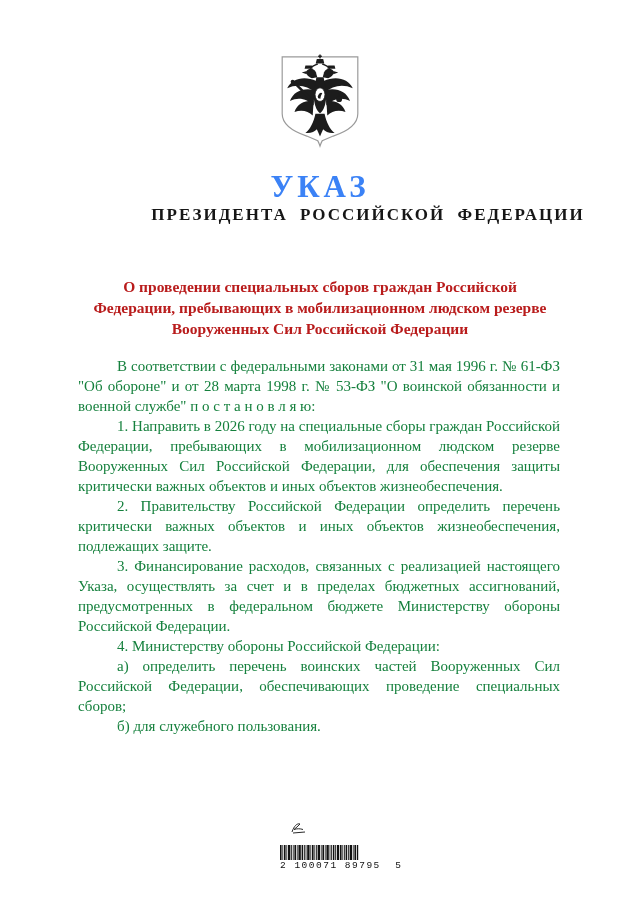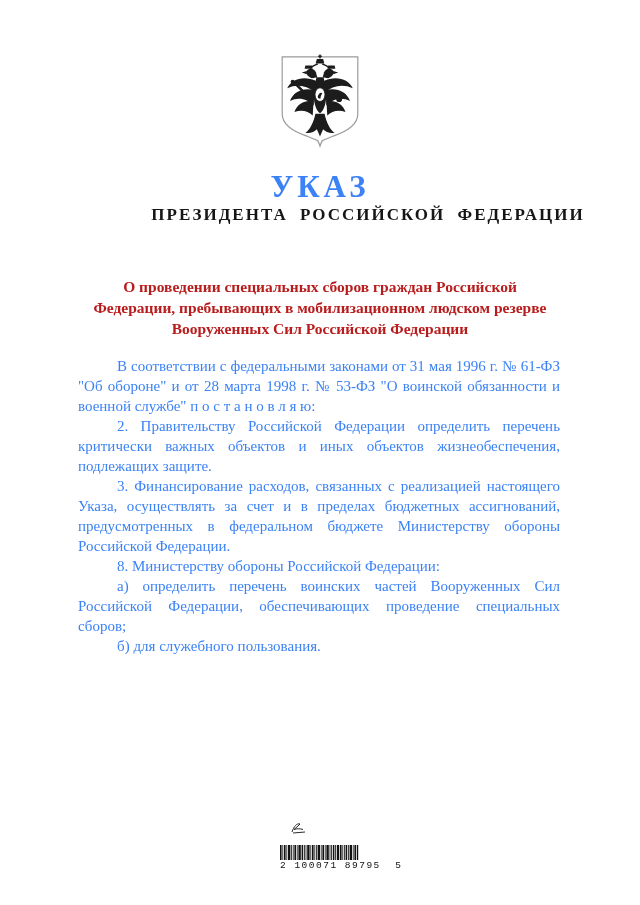--- a/index.html
+++ b/index.html
@@ -59,21 +59,21 @@
     color: #b91c1c;
   }
   .doc-body {
     position: absolute;
     top: 356px;
     left: 78px;
     width: 482px;
     font-size: 15px;
     line-height: 20px;
     text-align: justify;
-    color: #3b82f6;
+    color: #15803d;
   }
   .doc-body p {
     margin: 0;
     padding: 0;
     text-indent: 39px;
     text-align: justify;
     text-align-last: left;
   }
   .footer-mark {
     position: absolute;
@@ -138,23 +138,24 @@
     </svg>
   </div>
 
   <div class="doc-title">УКАЗ</div>
   <div class="doc-subtitle">ПРЕЗИДЕНТА РОССИЙСКОЙ ФЕДЕРАЦИИ</div>
 
   <div class="doc-subject">О проведении специальных сборов граждан Российской Федерации, пребывающих в мобилизационном людском резерве Вооруженных Сил Российской Федерации</div>
 
   <div class="doc-body">
     <p>В соответствии с федеральными законами от 31 мая 1996 г. № 61-ФЗ "Об обороне" и от 28 марта 1998 г. № 53-ФЗ "О воинской обязанности и военной службе" п о с т а н о в л я ю:</p>
+    <p>1. Направить в 2026 году на специальные сборы граждан Российской Федерации, пребывающих в мобилизационном людском резерве Вооруженных Сил Российской Федерации, для обеспечения защиты критически важных объектов и иных объектов жизнеобеспечения.</p>
     <p>2. Правительству Российской Федерации определить перечень критически важных объектов и иных объектов жизнеобеспечения, подлежащих защите.</p>
     <p>3. Финансирование расходов, связанных с реализацией настоящего Указа, осуществлять за счет и в пределах бюджетных ассигнований, предусмотренных в федеральном бюджете Министерству обороны Российской Федерации.</p>
-    <p>8. Министерству обороны Российской Федерации:</p>
+    <p>4. Министерству обороны Российской Федерации:</p>
     <p>а) определить перечень воинских частей Вооруженных Сил Российской Федерации, обеспечивающих проведение специальных сборов;</p>
     <p>б) для служебного пользования.</p>
   </div>
 
   <svg class="footer-mark" viewBox="0 0 17 13" xmlns="http://www.w3.org/2000/svg">
     <path d="M2,10 C4,4 7,1 10,2 C8,4 6,6 4,7.5 C7,6.5 10,6.5 13,7.5 M3,11 L15,10" fill="none" stroke="#2a2a2a" stroke-width="1"></path>
   </svg>
 
   <div class="barcode-wrap">
     <svg id="barcode-svg" class="barcode-bars" viewBox="0 0 80 15" preserveAspectRatio="none" xmlns="http://www.w3.org/2000/svg">

